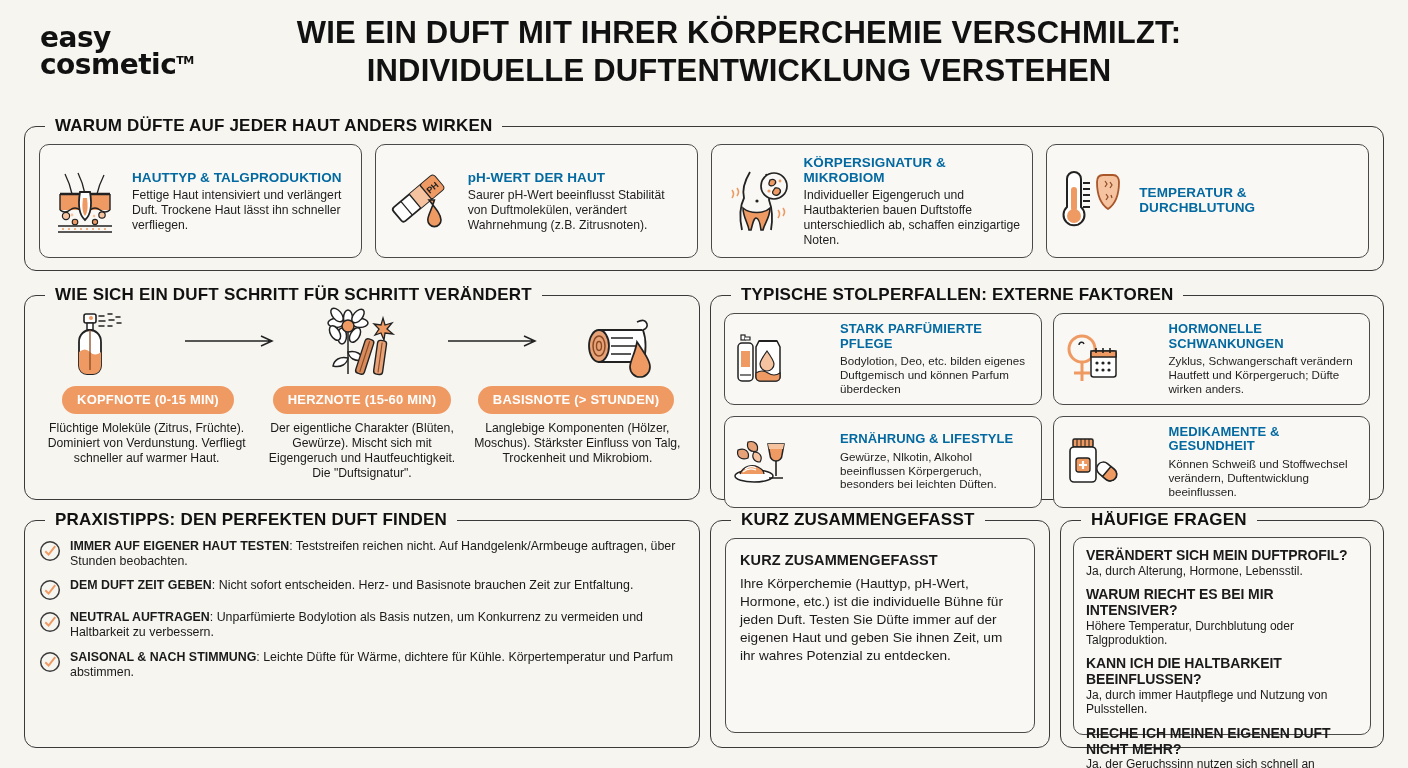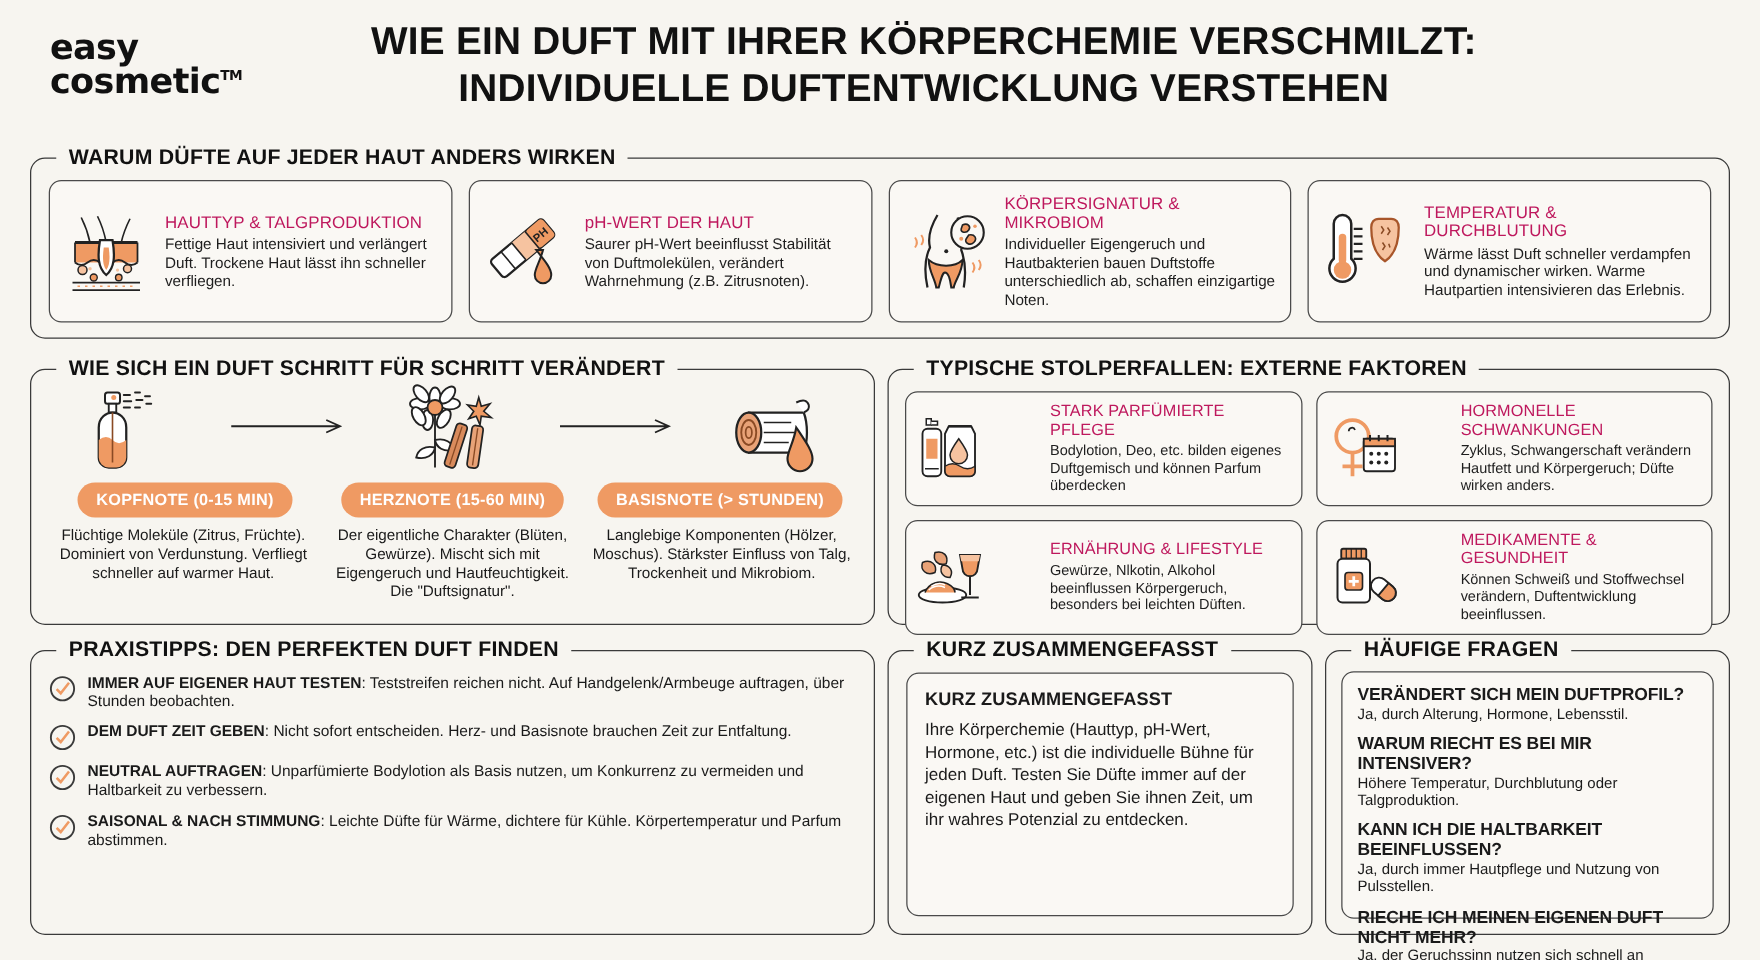--- a/index.html
+++ b/index.html
@@ -48,22 +48,22 @@
     border: 1.4px solid #4a4a4a;
     border-radius: 10px;
     background: #faf8f4;
     display: flex;
     align-items: flex-start;
     gap: 10px;
   }
   .card-ico { flex: 0 0 auto; display: flex; align-items: center; justify-content: center; }
   .card-body { flex: 1; min-width: 0; }
   .card-h {
-    font-size: 13.5px; font-weight: 400; line-height: 1.12;
-    letter-spacing: 0.1px; color: #be185d; margin-bottom: 3px;
+    font-size: 13.5px; font-weight: 700; line-height: 1.12;
+    letter-spacing: 0.1px; color: #0369a1; margin-bottom: 3px;
   }
   .card-p { font-size: 12.2px; line-height: 1.21; color: #1e1e1e; }
 
   
   #sec-why { position: absolute; left: 24px; top: 126px; width: 1360px; height: 145px; }
   .why-grid {
     display: grid; grid-template-columns: repeat(4, 1fr);
     gap: 13px; padding: 17px 14px 14px; height: 100%;
   }
   .why-grid .card { padding: 10px 12px 10px 8px; height: 100%; align-items: center; }
@@ -217,21 +217,20 @@
             <circle cx="19" cy="47" r="7" fill="#ef9a63"></circle>
             <rect x="16" y="18" width="6" height="24" rx="3" fill="#ef9a63"></rect>
             <path d="M28 14 h7 M28 20 h7 M28 26 h7 M28 32 h7 M28 38 h7" stroke="#222" stroke-width="1.8"></path>
             <path d="M48 6 C44 6 42 9 42 13 C42 24 44 34 53 40 C62 34 64 24 64 13 C64 9 62 6 58 6 Z" fill="#f6c3a0" stroke="#a8562a" stroke-width="1.8"></path>
             <path d="M50 12 l2 3 l-2 3 M55 13 l2 3 l-2 3" stroke="#8a4a24" stroke-width="1.2" fill="none"></path>
             <path d="M51 25 l2 3 l-2 3 M56 26 l1 3" stroke="#8a4a24" stroke-width="1.2" fill="none"></path>
           </svg>
         </div>
         <div class="card-body">
           <div class="card-h">TEMPERATUR &amp; DURCHBLUTUNG</div>
-          <div class="card-p">Wärme lässt Duft schneller verdampfen und dynamischer wirken. Warme Hautpartien intensivieren das Erlebnis.</div>
         </div>
       </div>
 
     </div>
   </div>
 
   <div class="section" id="sec-steps">
     <div class="sec-title">WIE SICH EIN DUFT SCHRITT FÜR SCHRITT VERÄNDERT</div>
     <div class="steps-inner">
 

